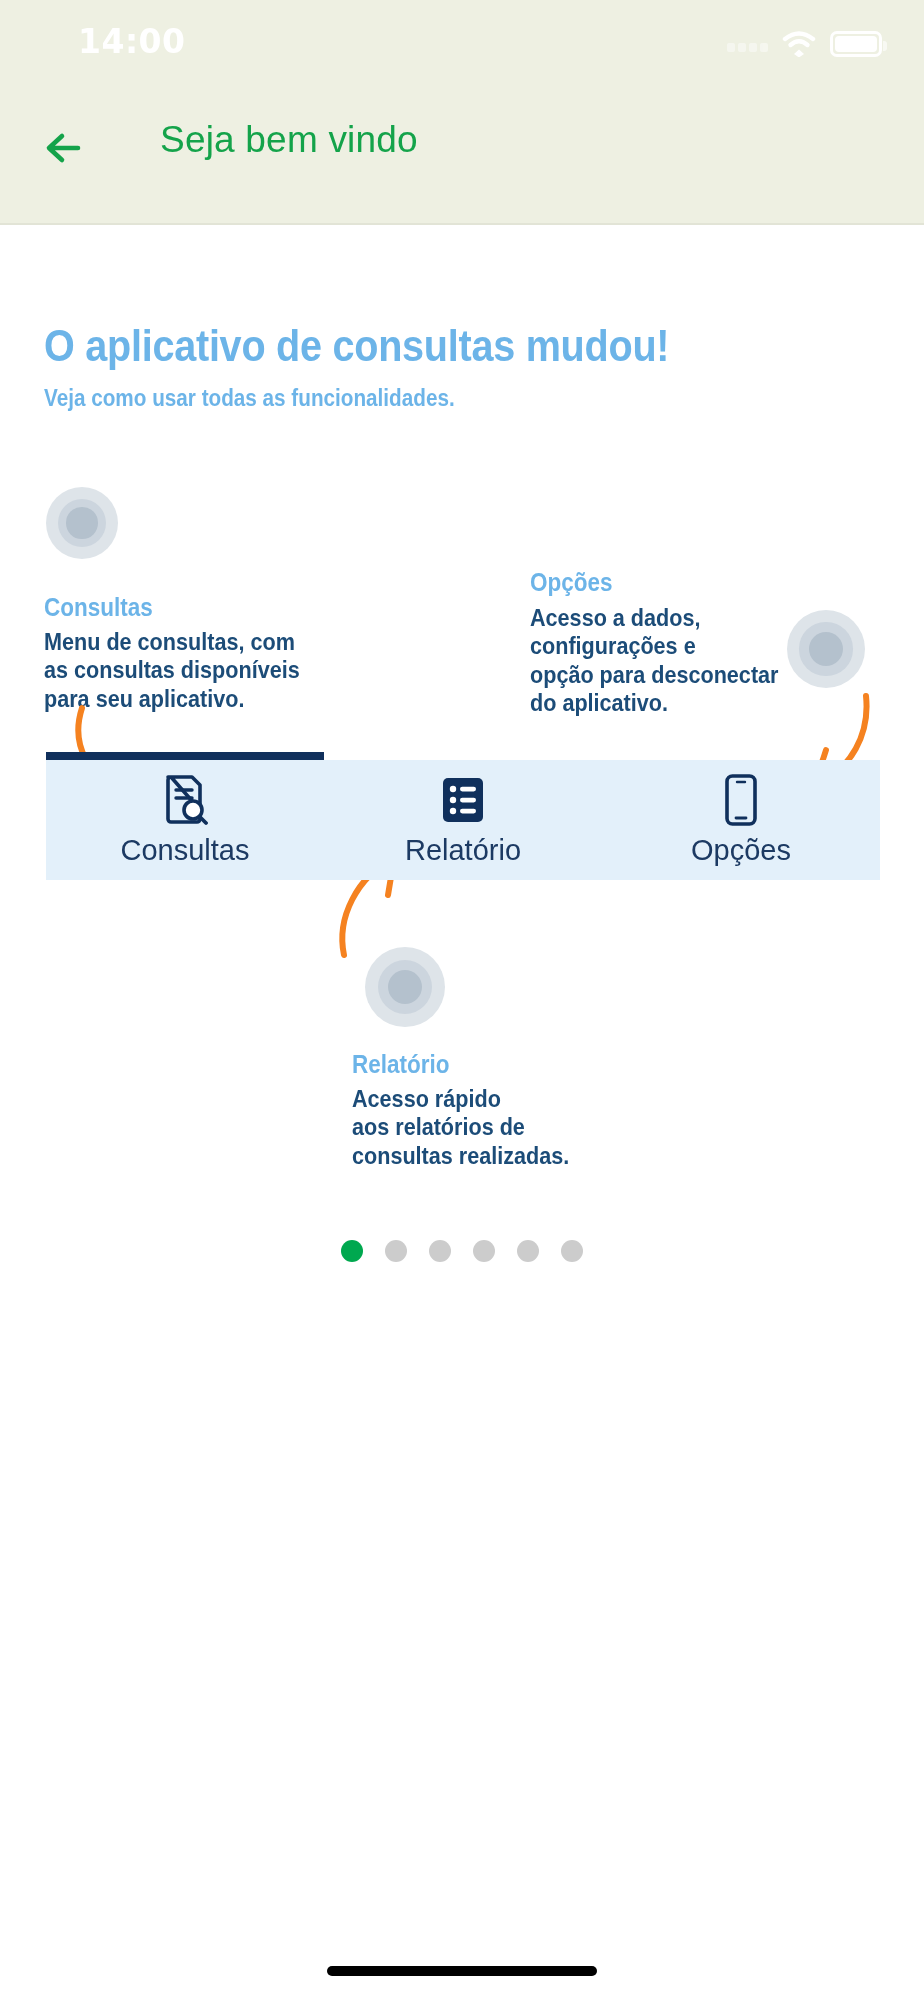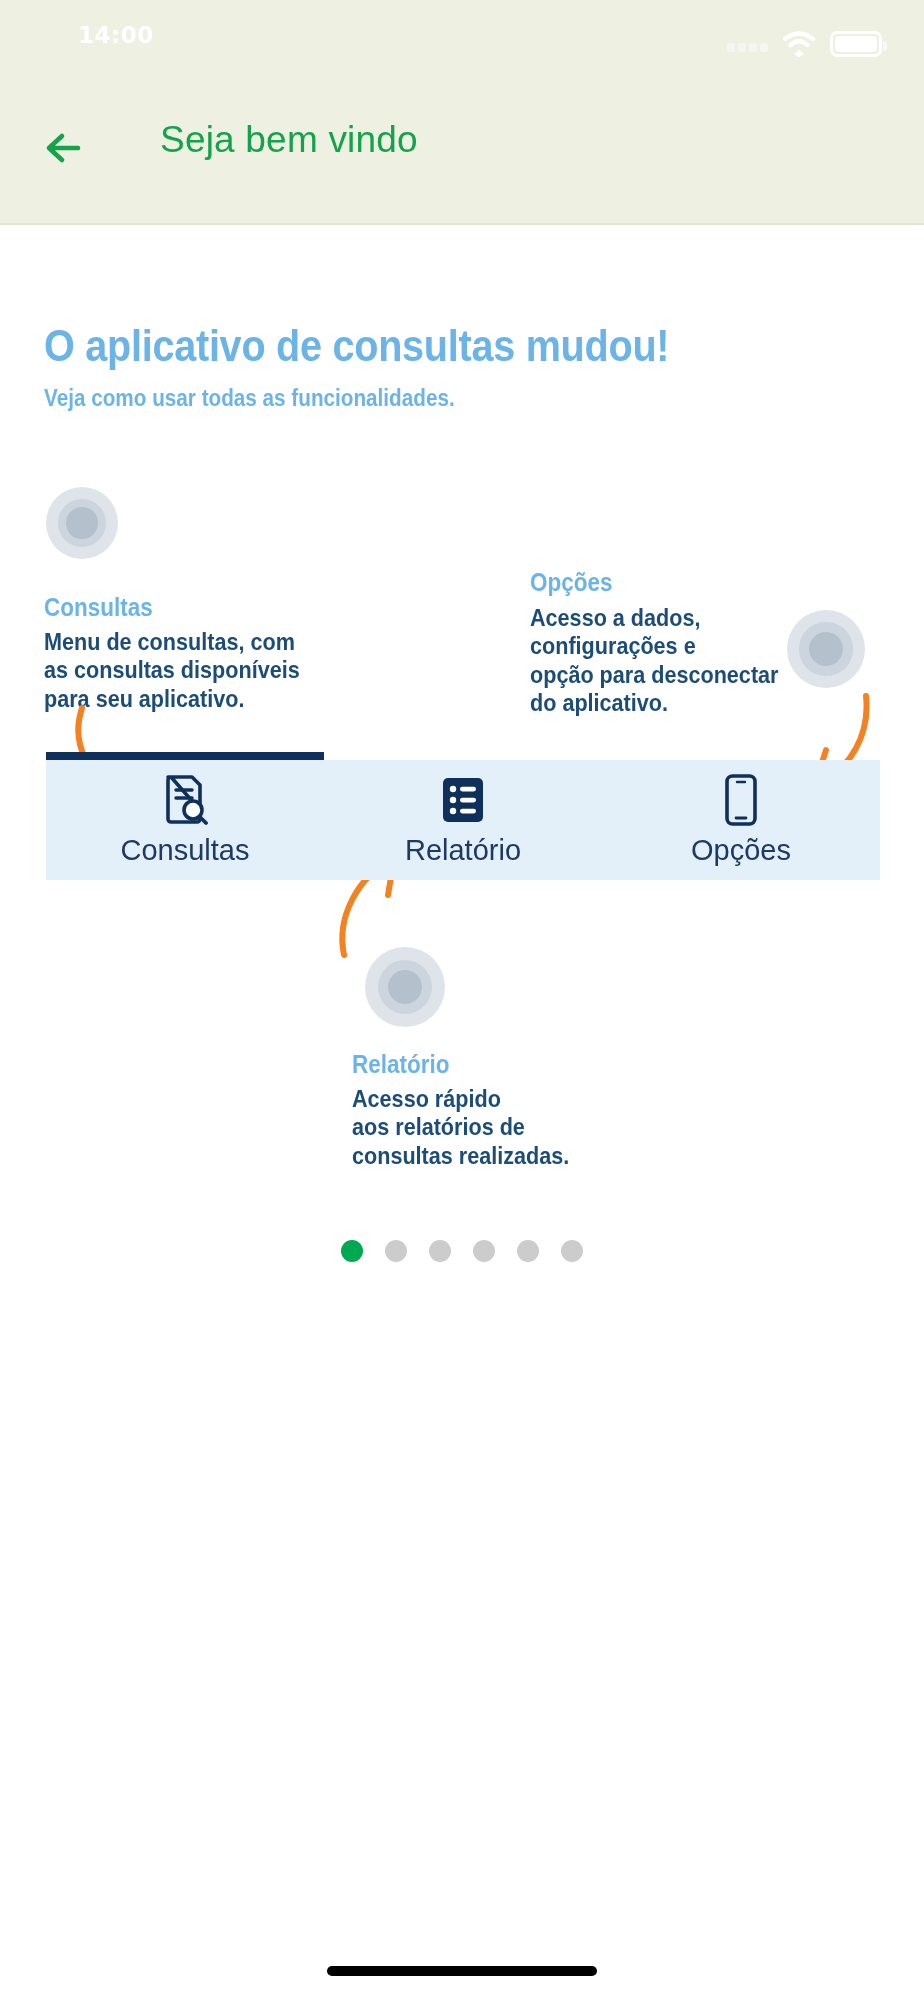--- a/index.html
+++ b/index.html
@@ -24,21 +24,21 @@
   #status-bar {
     position: absolute;
     left: 0; top: 0;
     width: 924px;
     height: 88px;
     background: #eef0e2;
   }
   #status-time {
     position: absolute;
     left: 78px; top: 22px;
-    font-size: 23px;
+    font-size: 33px;
     font-weight: 600;
     color: #ffffff;
     letter-spacing: 0.5px;
     font-family: "DejaVu Sans", sans-serif;
   }
   #status-icons {
     position: absolute;
     right: 42px; top: 25px;
     display: flex;
     align-items: center;

